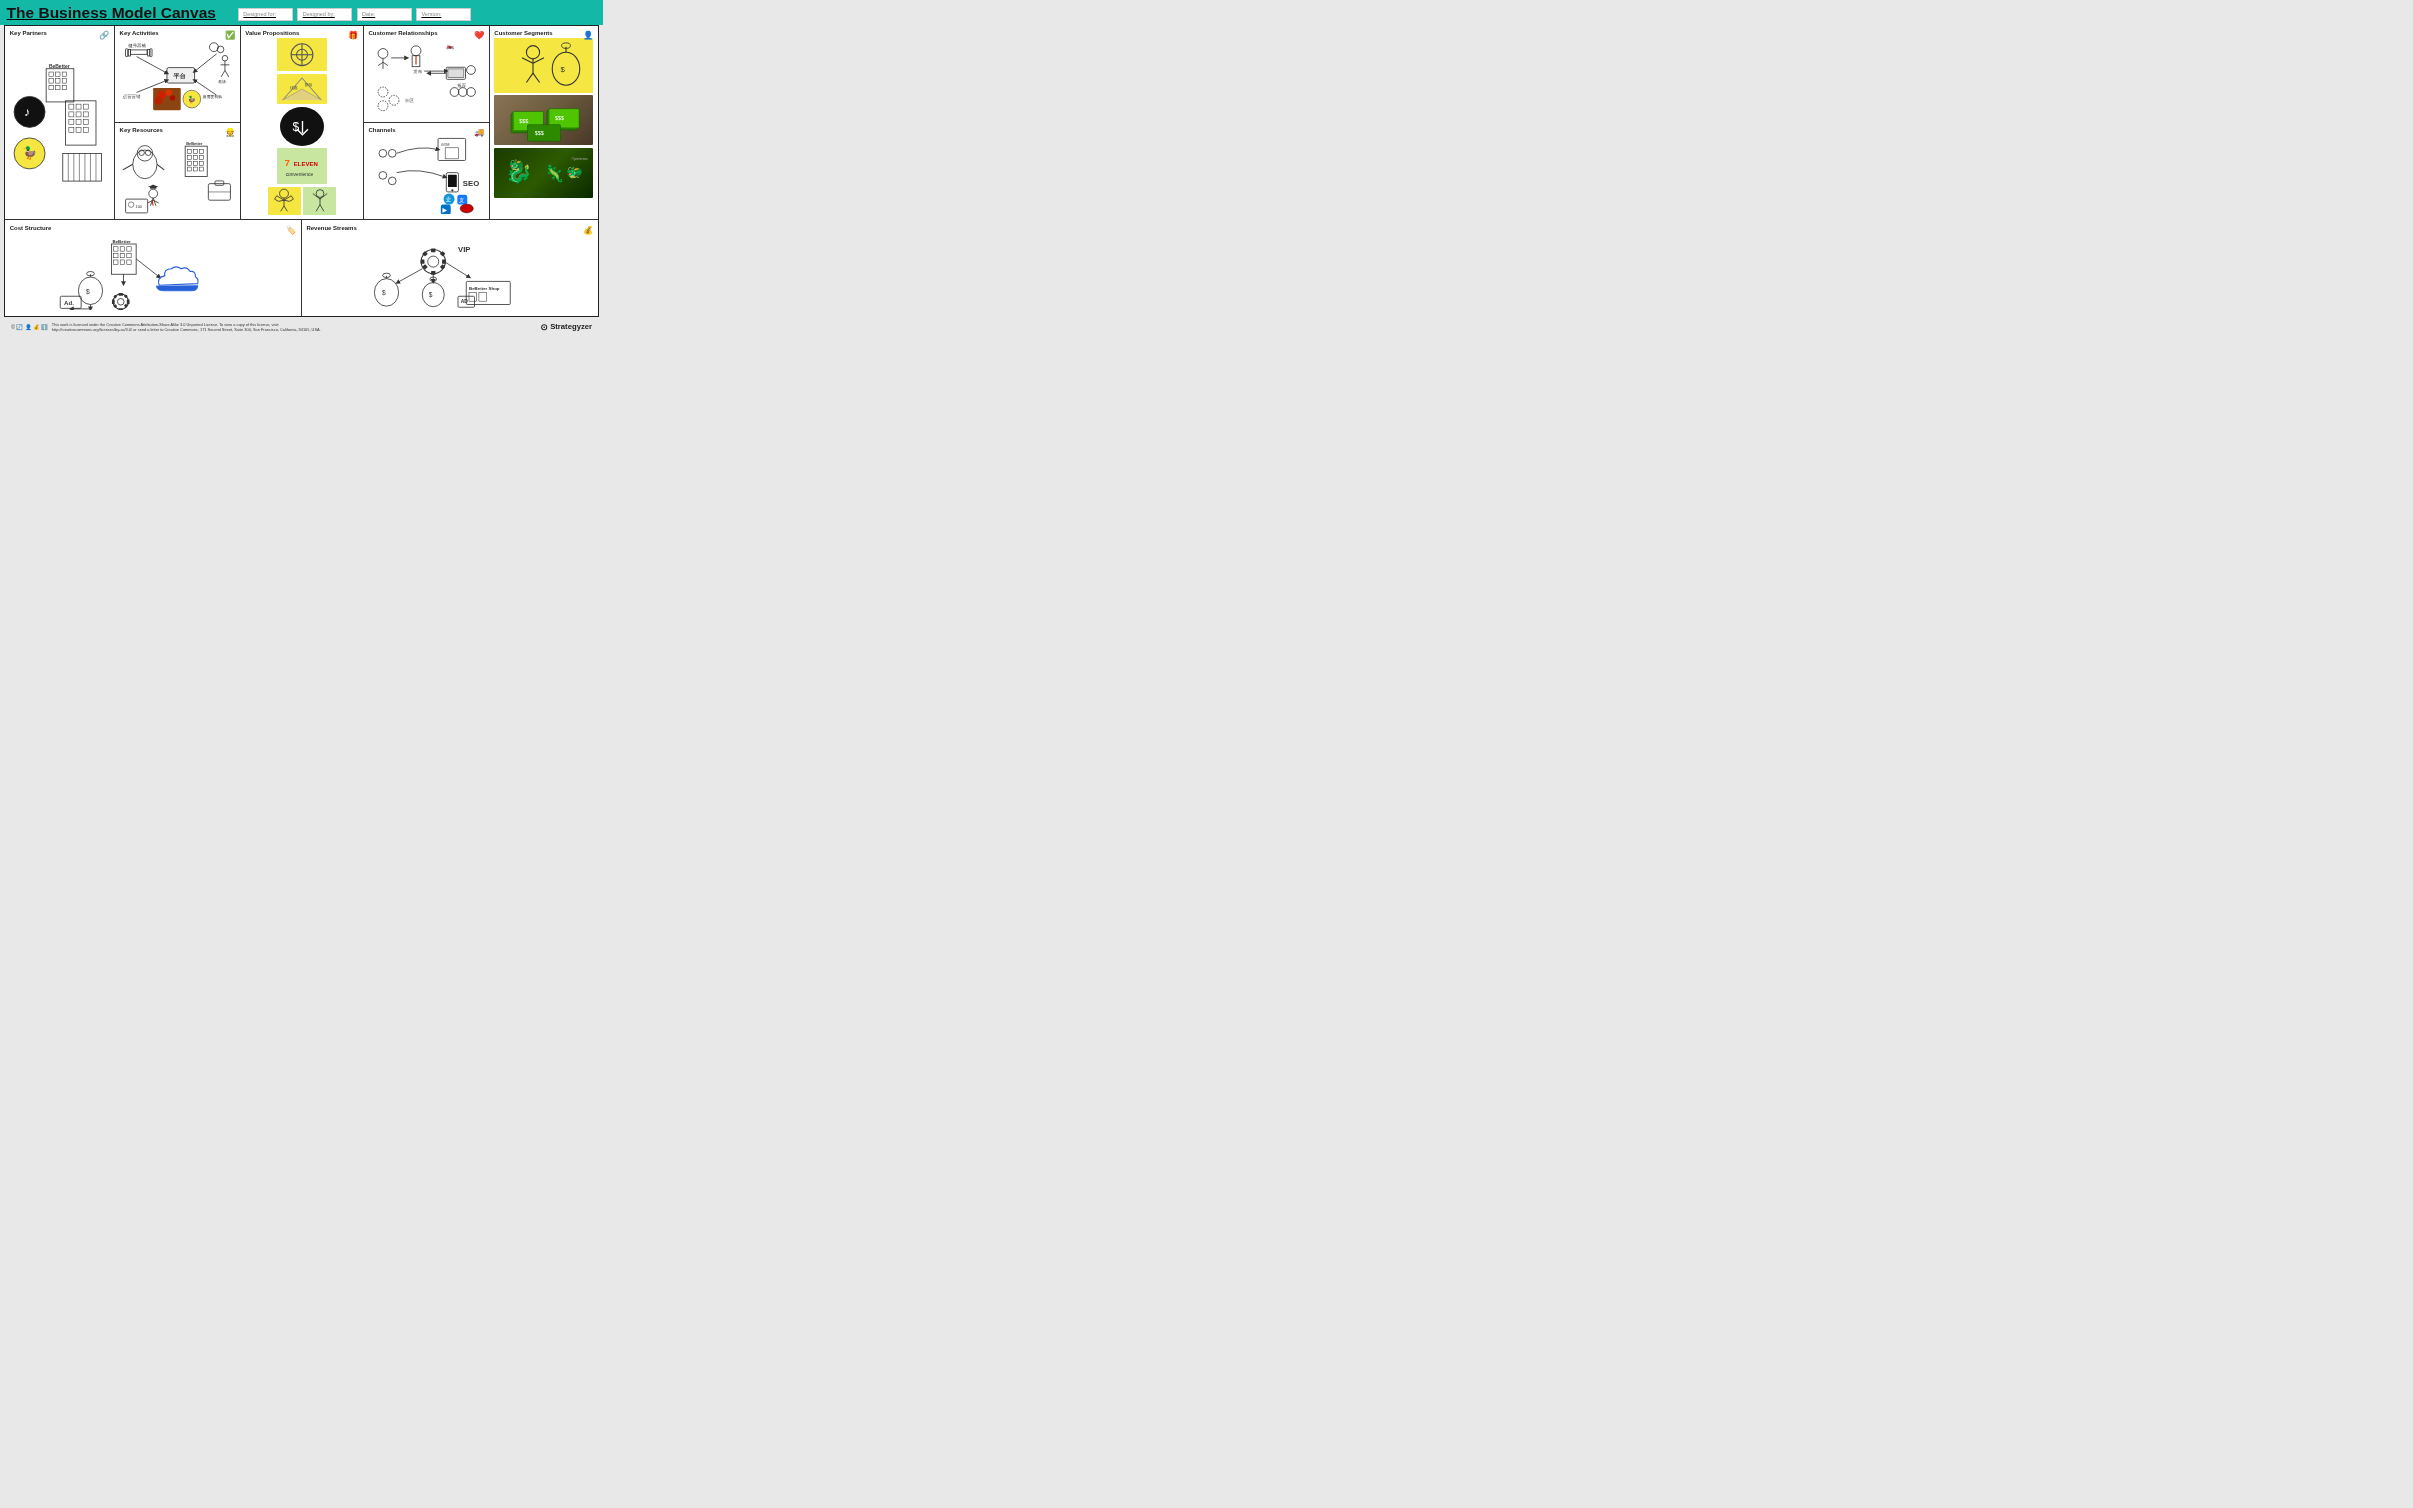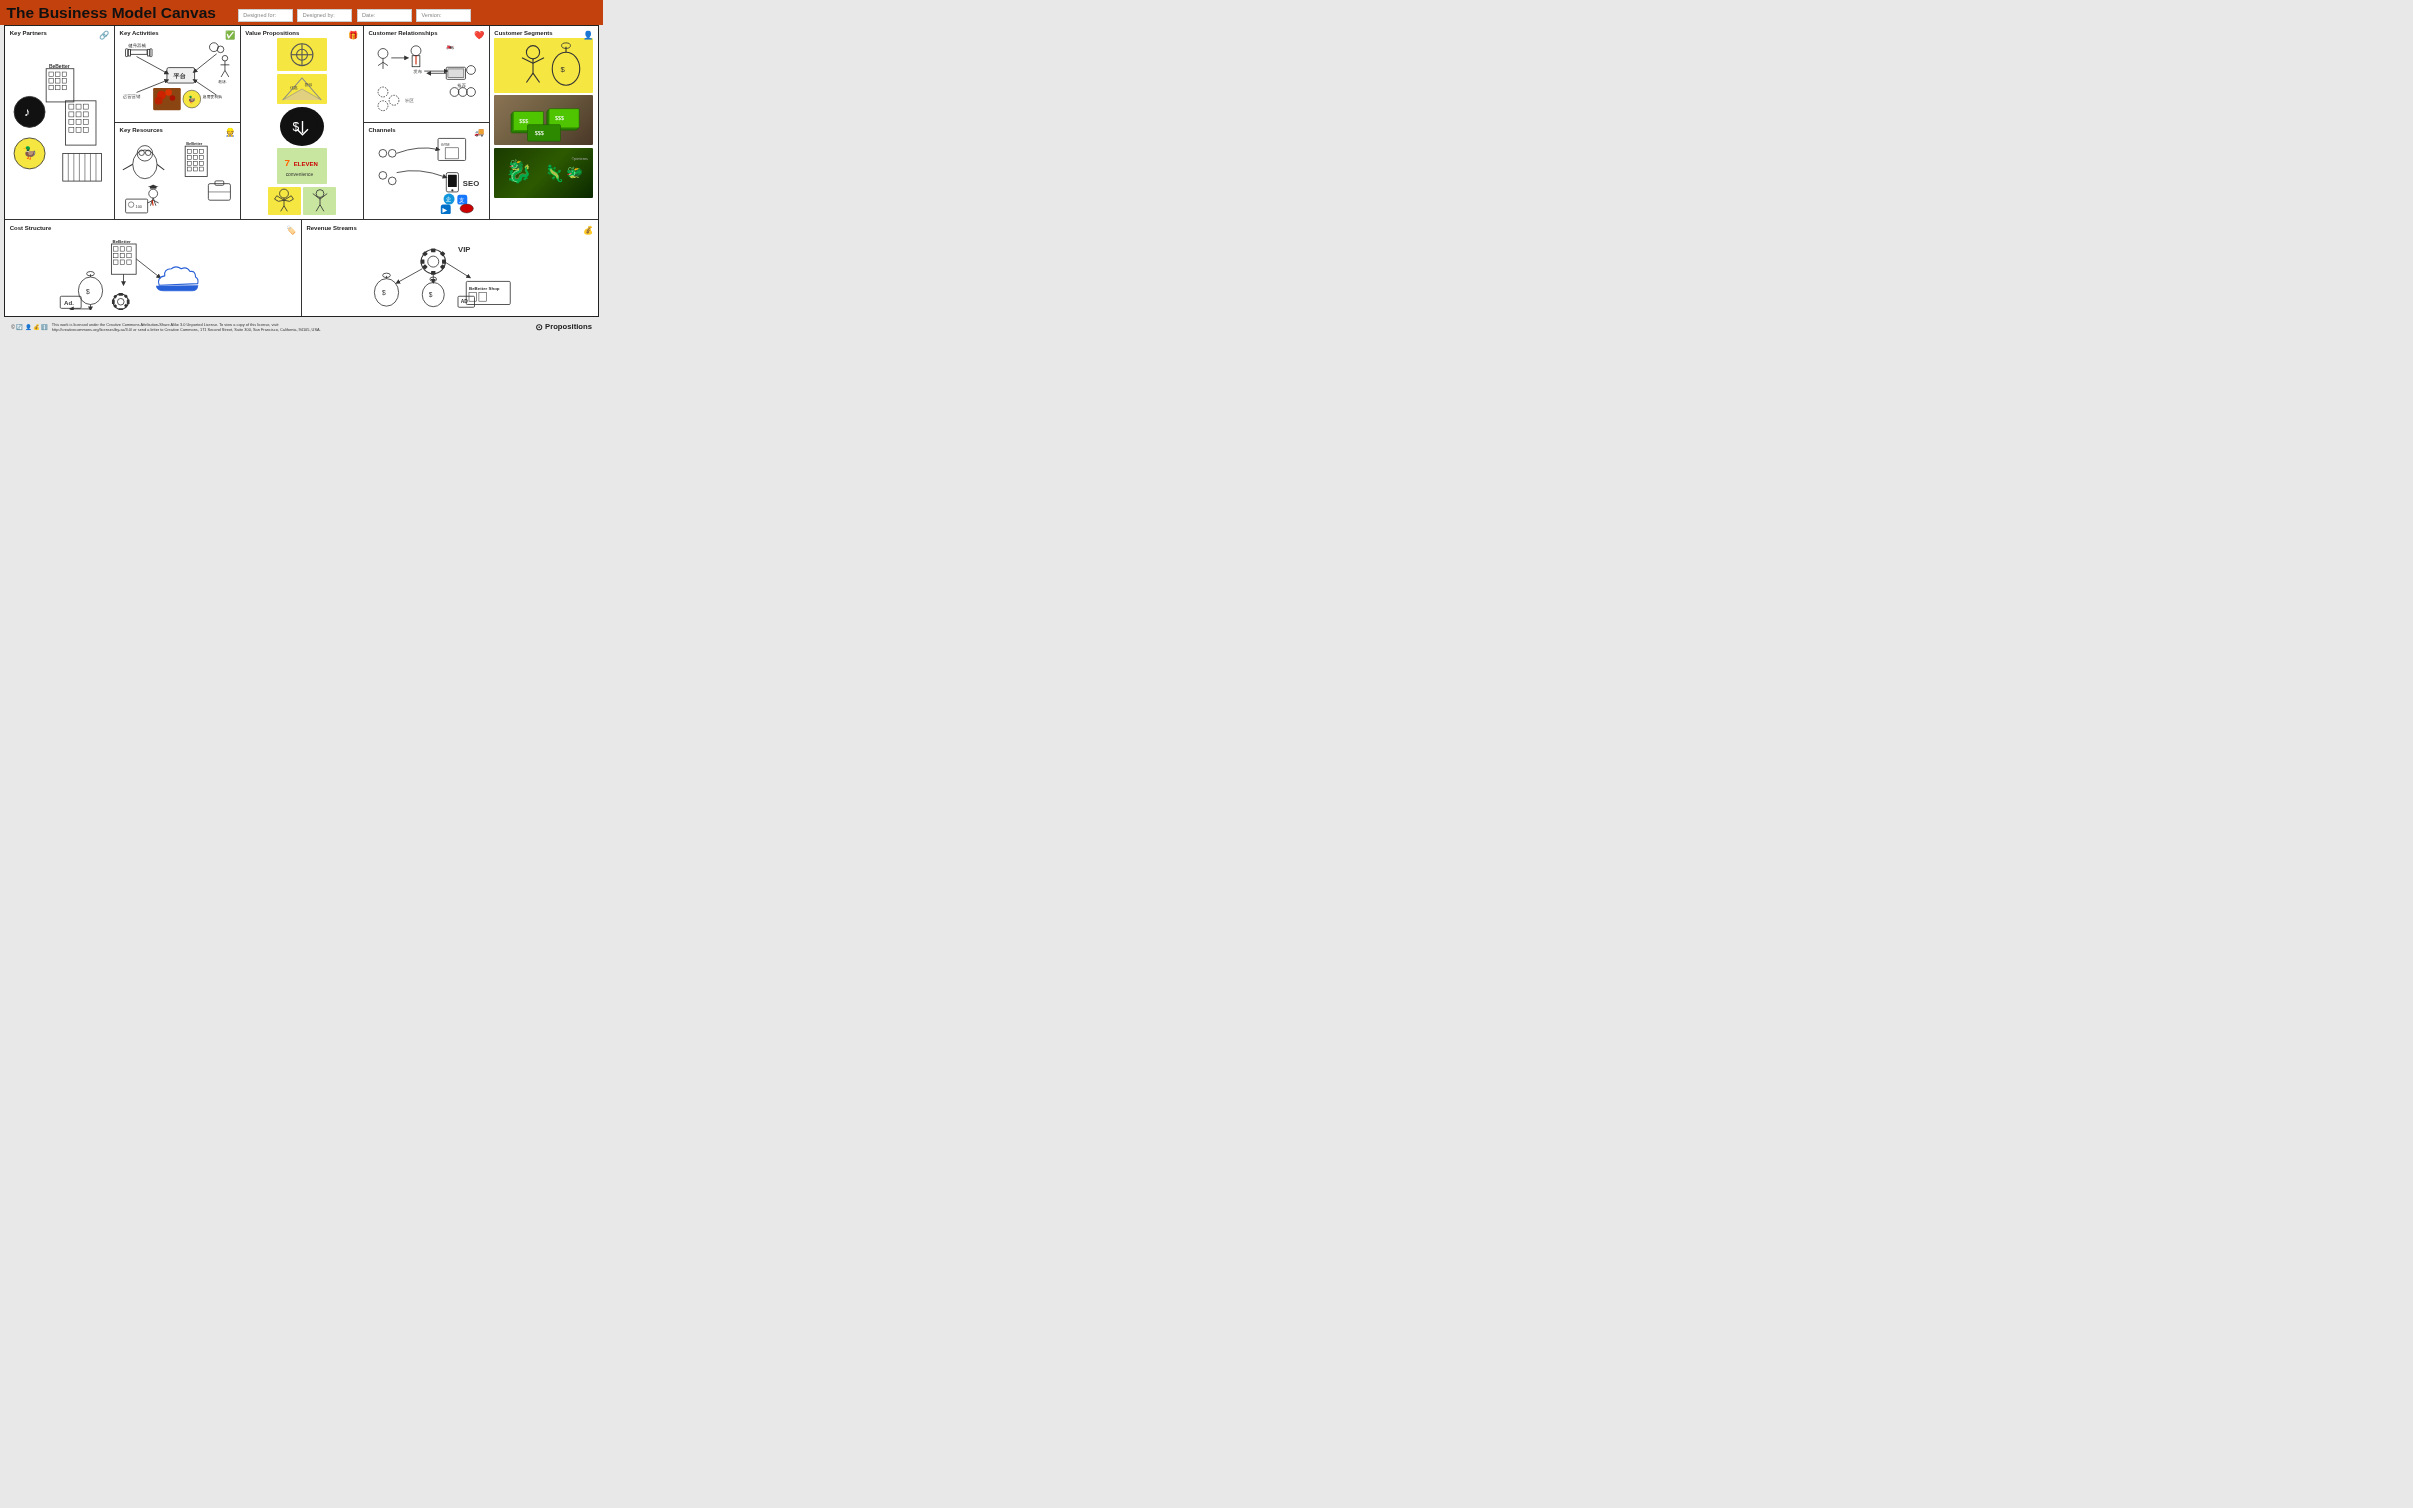--- a/index.html
+++ b/index.html
@@ -5,23 +5,24 @@
     * { box-sizing: border-box; margin: 0; padding: 0; }
     body {
       background: #e8e8e8;
       font-family: Arial, sans-serif;
       width: 603px;
       min-height: 377px;
     }
 
     .top-header {
       display: flex;
-      align-items: flex-end;
+      align-items: center;
       padding: 4.4px 6.6px 2.2px 6.6px;
-      background: #c2410c;
+      background: #14b8a6;
+      text-decoration: underline;
     }
 
     .main-title {
       font-size: 15.5px;
       font-weight: 900;
       color: #111;
       flex: 0 0 auto;
       margin-right: 22px;
     }
 
@@ -590,16 +591,16 @@
 </div>
 
 <div class="footer">
   <div class="footer-left">
     <span style="font-size:5.5px;">© 🔄 👤 💰 ℹ️</span>
     <div class="footer-license" style="font-size:3.9px;color:#333;white-space:pre-line;">This work is licensed under the Creative Commons Attribution-Share Alike 3.0 Unported License. To view a copy of this license, visit:
 http://creativecommons.org/licenses/by-sa/3.0/ or send a letter to Creative Commons, 171 Second Street, Suite 300, San Francisco, California, 94105, USA.</div>
   </div>
   <div class="footer-brand">
     <span style="font-size:8.8px;">⊙</span>
-    <span style="font-size:7.7px;font-weight:700;">Propositions</span>
+    <span style="font-size:7.7px;font-weight:700;">Strategyzer</span>
   </div>
 </div>
 
 
 </body></html>

